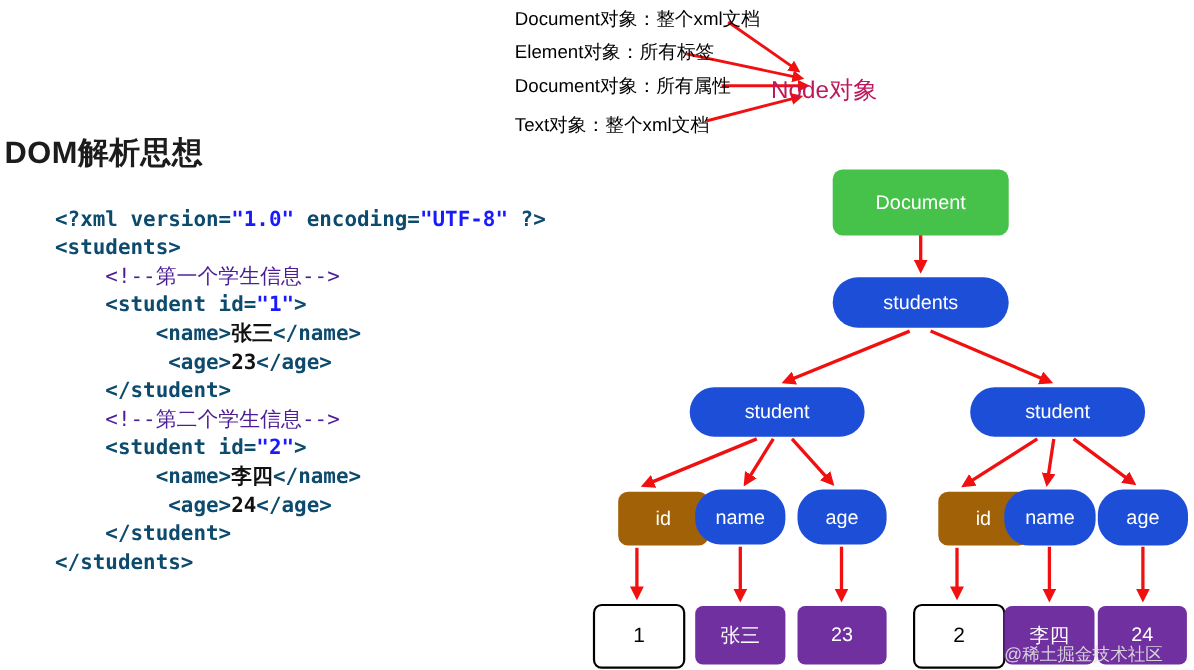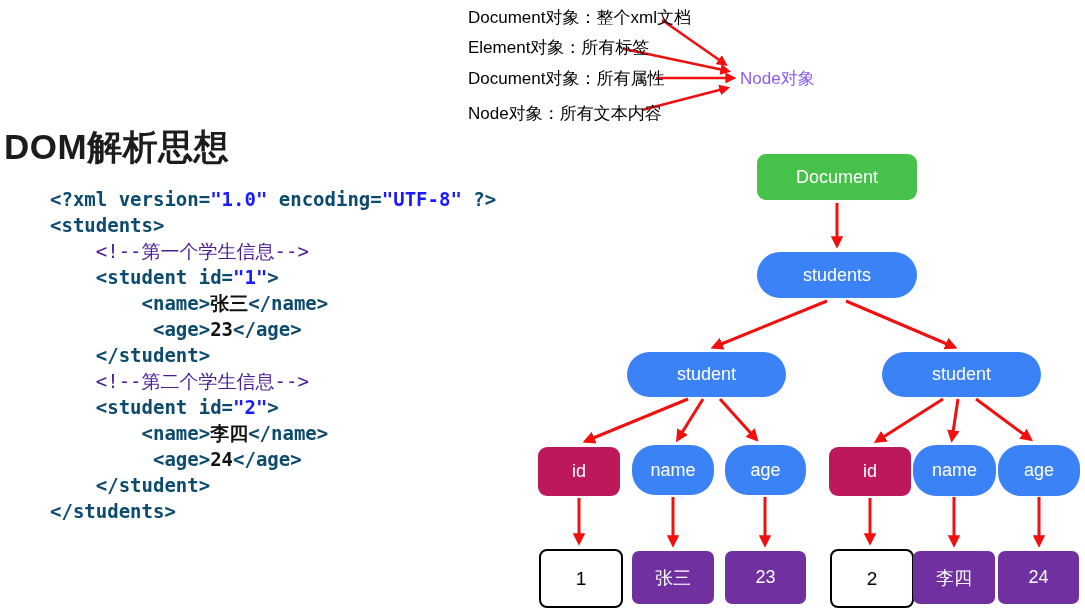--- a/index.html
+++ b/index.html
@@ -8,52 +8,52 @@
     background: #ffffff;
     font-family: "Liberation Sans", sans-serif;
     position: relative;
     overflow: hidden;
   }
   .canvas { position: absolute; left: 0; top: 0; width: 1085px; height: 609px; }
   svg.arrows { position: absolute; left: 0; top: 0; width: 1085px; height: 609px; pointer-events: none; }
 
   .title {
     position: absolute; left: 4px; top: 101px;
-    font-size: 35px; font-weight: bold; color: #1c1c1c;
+    font-size: 28px; font-weight: bold; color: #1c1c1c;
     letter-spacing: 0.5px;
   }
 
   .ann { position: absolute; left: 468px; font-size: 17px; color: #000; white-space: nowrap; }
   .ann-doc  { top: 6px; }
   .ann-elem { top: 36px; }
   .ann-attr { top: 67px; }
   .ann-text { top: 102px; }
-  .node-target { position: absolute; left: 740px; top: 67px; font-size: 17px; color: #8b5cf6; }
+  .node-target { position: absolute; left: 701px; top: 67px; font-size: 22px; color: #be185d; }
 
   .code {
     position: absolute; left: 50px; top: 186px;
     font-family: "DejaVu Sans Mono", monospace;
     font-size: 19px; font-weight: bold; line-height: 26px;
     white-space: pre; color: #111; margin: 0;
   }
   .code .tag { color: #0c4a6e; }
   .code .val { color: #1a1aff; }
   .code .com { color: #4c1d95; font-weight: normal; }
   .code .txt { color: #111111; }
 
   .tnode {
     position: absolute;
     display: flex; align-items: center; justify-content: center;
     color: #ffffff; font-size: 18px;
     border-radius: 9px;
     white-space: nowrap;
   }
   .tnode.green  { background: #46c24a; }
-  .tnode.cyan   { background: #3b82f6; border-radius: 23px; }
-  .tnode.red    { background: #be185d; }
+  .tnode.cyan   { background: #1d4ed8; border-radius: 23px; }
+  .tnode.red    { background: #a16207; margin-left: 24px; }
   .tnode.purple { background: #7030a0; border-radius: 7px; }
   .tnode.white  { background: #ffffff; color: #000; border: 2px solid #000; border-radius: 8px; font-size: 19px; }
 
   .watermark {
     position: absolute; left: 913px; top: 585px;
     font-size: 16px; color: rgba(222,222,222,0.92);
     z-index: 6; white-space: nowrap;
   }
 </style>
 </head>
@@ -90,38 +90,39 @@
       <line x1="656" y1="78" x2="733" y2="78" marker-end="url(#ah)"></line>
       <line x1="642" y1="110" x2="727" y2="88" marker-end="url(#ah)"></line>
     </g>
   </svg>
 
   <h1 class="title">DOM解析思想</h1>
 
   <div class="ann ann-elem">Element对象：所有标签</div>
   <div class="ann ann-doc">Document对象：整个xml文档</div>
   <div class="ann ann-attr">Document对象：所有属性</div>
-  <div class="ann ann-text">Node对象：所有文本内容</div>
+  <div class="ann ann-text">Text对象：整个xml文档</div>
   <div class="node-target">Node对象</div>
 
   <pre class="code"><div><span class="tag">&lt;?xml version=</span><span class="val">"1.0"</span><span class="tag"> encoding=</span><span class="val">"UTF-8"</span><span class="tag"> ?&gt;</span></div><div><span class="tag">&lt;students&gt;</span></div><div><span class="com">    &lt;!--第一个学生信息--&gt;</span></div><div><span class="tag">    &lt;student id=</span><span class="val">"1"</span><span class="tag">&gt;</span></div><div><span class="tag">        &lt;name&gt;</span><span class="txt">张三</span><span class="tag">&lt;/name&gt;</span></div><div><span class="tag">         &lt;age&gt;</span><span class="txt">23</span><span class="tag">&lt;/age&gt;</span></div><div><span class="tag">    &lt;/student&gt;</span></div><div><span class="com">    &lt;!--第二个学生信息--&gt;</span></div><div><span class="tag">    &lt;student id=</span><span class="val">"2"</span><span class="tag">&gt;</span></div><div><span class="tag">        &lt;name&gt;</span><span class="txt">李四</span><span class="tag">&lt;/name&gt;</span></div><div><span class="tag">         &lt;age&gt;</span><span class="txt">24</span><span class="tag">&lt;/age&gt;</span></div><div><span class="tag">    &lt;/student&gt;</span></div><div><span class="tag">&lt;/students&gt;</span></div></pre>
 
-  <div class="tnode green" style="left:757px; top:154px; width:160px; height:46px">Document</div>
+  <div class="tnode green" style="left:757px; top:154px; width:160px; height:60px">Document</div>
   <div class="tnode cyan" style="left:757px; top:252px; width:160px; height:46px">students</div>
   <div class="tnode cyan" style="left:627px; top:352px; width:159px; height:45px">student</div>
   <div class="tnode cyan" style="left:882px; top:352px; width:159px; height:45px">student</div>
 
   <div class="tnode red" style="left:538px; top:447px; width:82px; height:49px">id</div>
   <div class="tnode cyan" style="left:632px; top:445px; width:82px; height:50px">name</div>
   <div class="tnode cyan" style="left:725px; top:445px; width:81px; height:50px">age</div>
   <div class="tnode red" style="left:829px; top:447px; width:82px; height:49px">id</div>
   <div class="tnode cyan" style="left:913px; top:445px; width:83px; height:51px">name</div>
   <div class="tnode cyan" style="left:998px; top:445px; width:82px; height:51px">age</div>
 
   <div class="tnode white" style="left:539px; top:549px; width:80px; height:55px">1</div>
   <div class="tnode purple" style="left:632px; top:551px; width:82px; height:53px">张三</div>
   <div class="tnode purple" style="left:725px; top:551px; width:81px; height:53px">23</div>
   <div class="tnode white" style="left:830px; top:549px; width:80px; height:55px">2</div>
   <div class="tnode purple" style="left:913px; top:551px; width:82px; height:53px">李四</div>
   <div class="tnode purple" style="left:998px; top:551px; width:81px; height:53px">24</div>
 
+  <div class="watermark">@稀土掘金技术社区</div>
 
 </div>
 
 </body></html>

